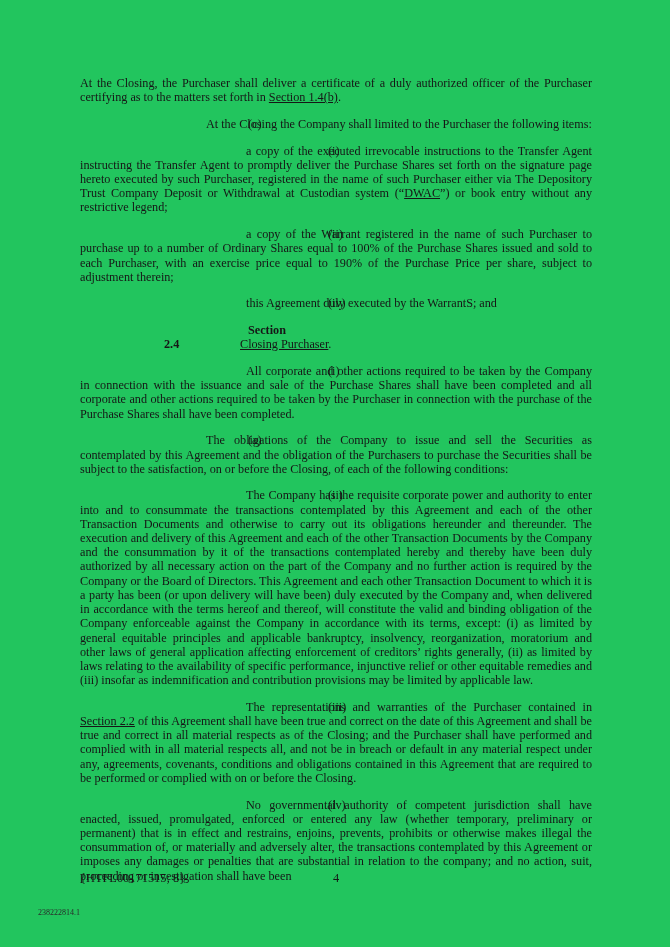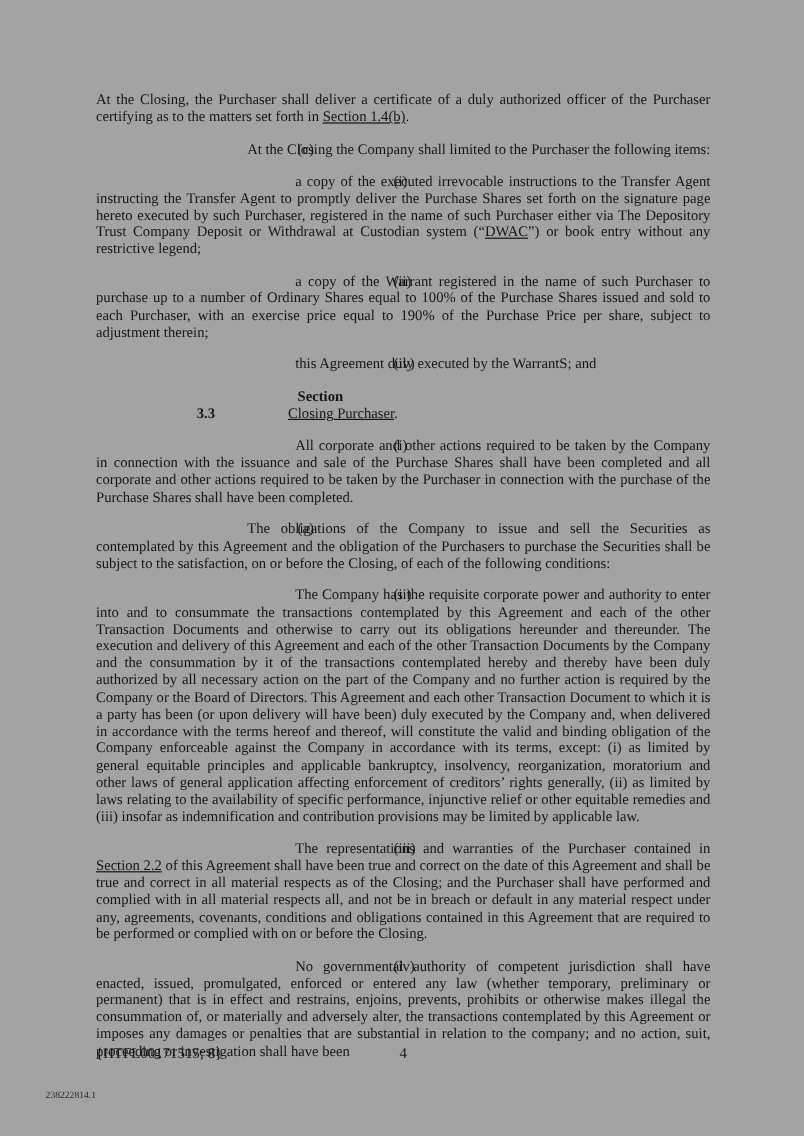--- a/index.html
+++ b/index.html
@@ -4,21 +4,21 @@
 <style>
   html, body { margin: 0; padding: 0; }
   body {
     width: 670px; height: 947px;
     background: #ffffff;
     font-family: "Liberation Serif", serif;
     color: #161616;
     position: relative;
     overflow: hidden;
   }
-  .page { position: absolute; inset: 0; background: #a3a3a3; }
+  .page { position: absolute; inset: 0; background: #22c55e; }
   .content {
     position: absolute;
     left: 80px; right: 78px; top: 76px;
   }
   .p {
     margin: 0 0 12.5px 0;
     text-align: justify;
     font-size: 12.2px;
     line-height: 14.2px;
   }
@@ -54,21 +54,21 @@
     <p class="p ind1"><span class="lab">(c)</span><span>At the Closing the Company shall limited to the Purchaser the following items:</span></p>
 
     <p class="p ind2"><span class="lab">(i)</span><span>a copy of the executed irrevocable instructions to the Transfer Agent instructing the Transfer Agent to promptly deliver the Purchase Shares set forth on the signature page hereto executed by such Purchaser, registered in the name of such Purchaser either via The Depository Trust Company Deposit or Withdrawal at Custodian system (“</span><span class="u">DWAC</span><span>”) or book entry without any restrictive legend;</span></p>
 
     <p class="p ind2"><span class="lab">(ii)</span><span>a copy of the Warrant registered in the name of such Purchaser to purchase up to a number of Ordinary Shares equal to 100% of the Purchase Shares issued and sold to each Purchaser, with an exercise price equal to 190% of the Purchase Price per share, subject to adjustment therein;</span></p>
 
 
     <p class="p ind2"><span class="lab">(iv)</span><span>this Agreement duly executed by the WarrantS; and</span></p>
 
 
-    <p class="p ind1"><span class="b lab-wide">Section 3.3</span><span class="u">Closing Purchaser</span><span>.</span></p>
+    <p class="p ind1"><span class="b lab-wide">Section 2.4</span><span class="u">Closing Purchaser</span><span>.</span></p>
 
     <p class="p ind2"><span class="lab">(i)</span><span>All corporate and other actions required to be taken by the Company in connection with the issuance and sale of the Purchase Shares shall have been completed and all corporate and other actions required to be taken by the Purchaser in connection with the purchase of the Purchase Shares shall have been completed.</span></p>
 
     <p class="p ind1"><span class="lab">(a)</span><span>The obligations of the Company to issue and sell the Securities as contemplated by this Agreement and the obligation of the Purchasers to purchase the Securities shall be subject to the satisfaction, on or before the Closing, of each of the following conditions:</span></p>
 
     <p class="p ind2"><span class="lab">(ii)</span><span>The Company has the requisite corporate power and authority to enter into and to consummate the transactions contemplated by this Agreement and each of the other Transaction Documents and otherwise to carry out its obligations hereunder and thereunder.  The execution and delivery of this Agreement and each of the other Transaction Documents by the Company and the consummation by it of the transactions contemplated hereby and thereby have been duly authorized by all necessary action on the part of the Company and no further action is required by the Company or the Board of Directors. This Agreement and each other Transaction Document to which it is a party has been (or upon delivery will have been) duly executed by the Company and, when delivered in accordance with the terms hereof and thereof, will constitute the valid and binding obligation of the Company enforceable against the Company in accordance with its terms, except: (i) as limited by general equitable principles and applicable bankruptcy, insolvency, reorganization, moratorium and other laws of general application affecting enforcement of creditors’ rights generally, (ii) as limited by laws relating to the availability of specific performance, injunctive relief or other equitable remedies and (iii) insofar as indemnification and contribution provisions may be limited by applicable law.</span></p>
 
     <p class="p ind2"><span class="lab">(iii)</span><span>The representations and warranties of the Purchaser contained in </span><span class="u">Section 2.2</span><span> of this Agreement shall have been true and correct on the date of this Agreement and shall be true and correct in all material respects as of the Closing; and the Purchaser shall have performed and complied with in all material respects all, and not be in breach or default in any material respect under any, agreements, covenants, conditions and obligations contained in this Agreement that are required to be performed or complied with on or before the Closing.</span></p>
 
     <p class="p ind2"><span class="lab">(iv)</span><span>No governmental authority of competent jurisdiction shall have enacted, issued, promulgated, enforced or entered any law (whether temporary, preliminary or permanent) that is in effect and restrains, enjoins, prevents, prohibits or otherwise makes illegal the consummation of, or materially and adversely alter, the transactions contemplated by this Agreement or imposes any damages or penalties that are substantial in relation to the company; and no action, suit, proceeding or investigation shall have been</span></p>

